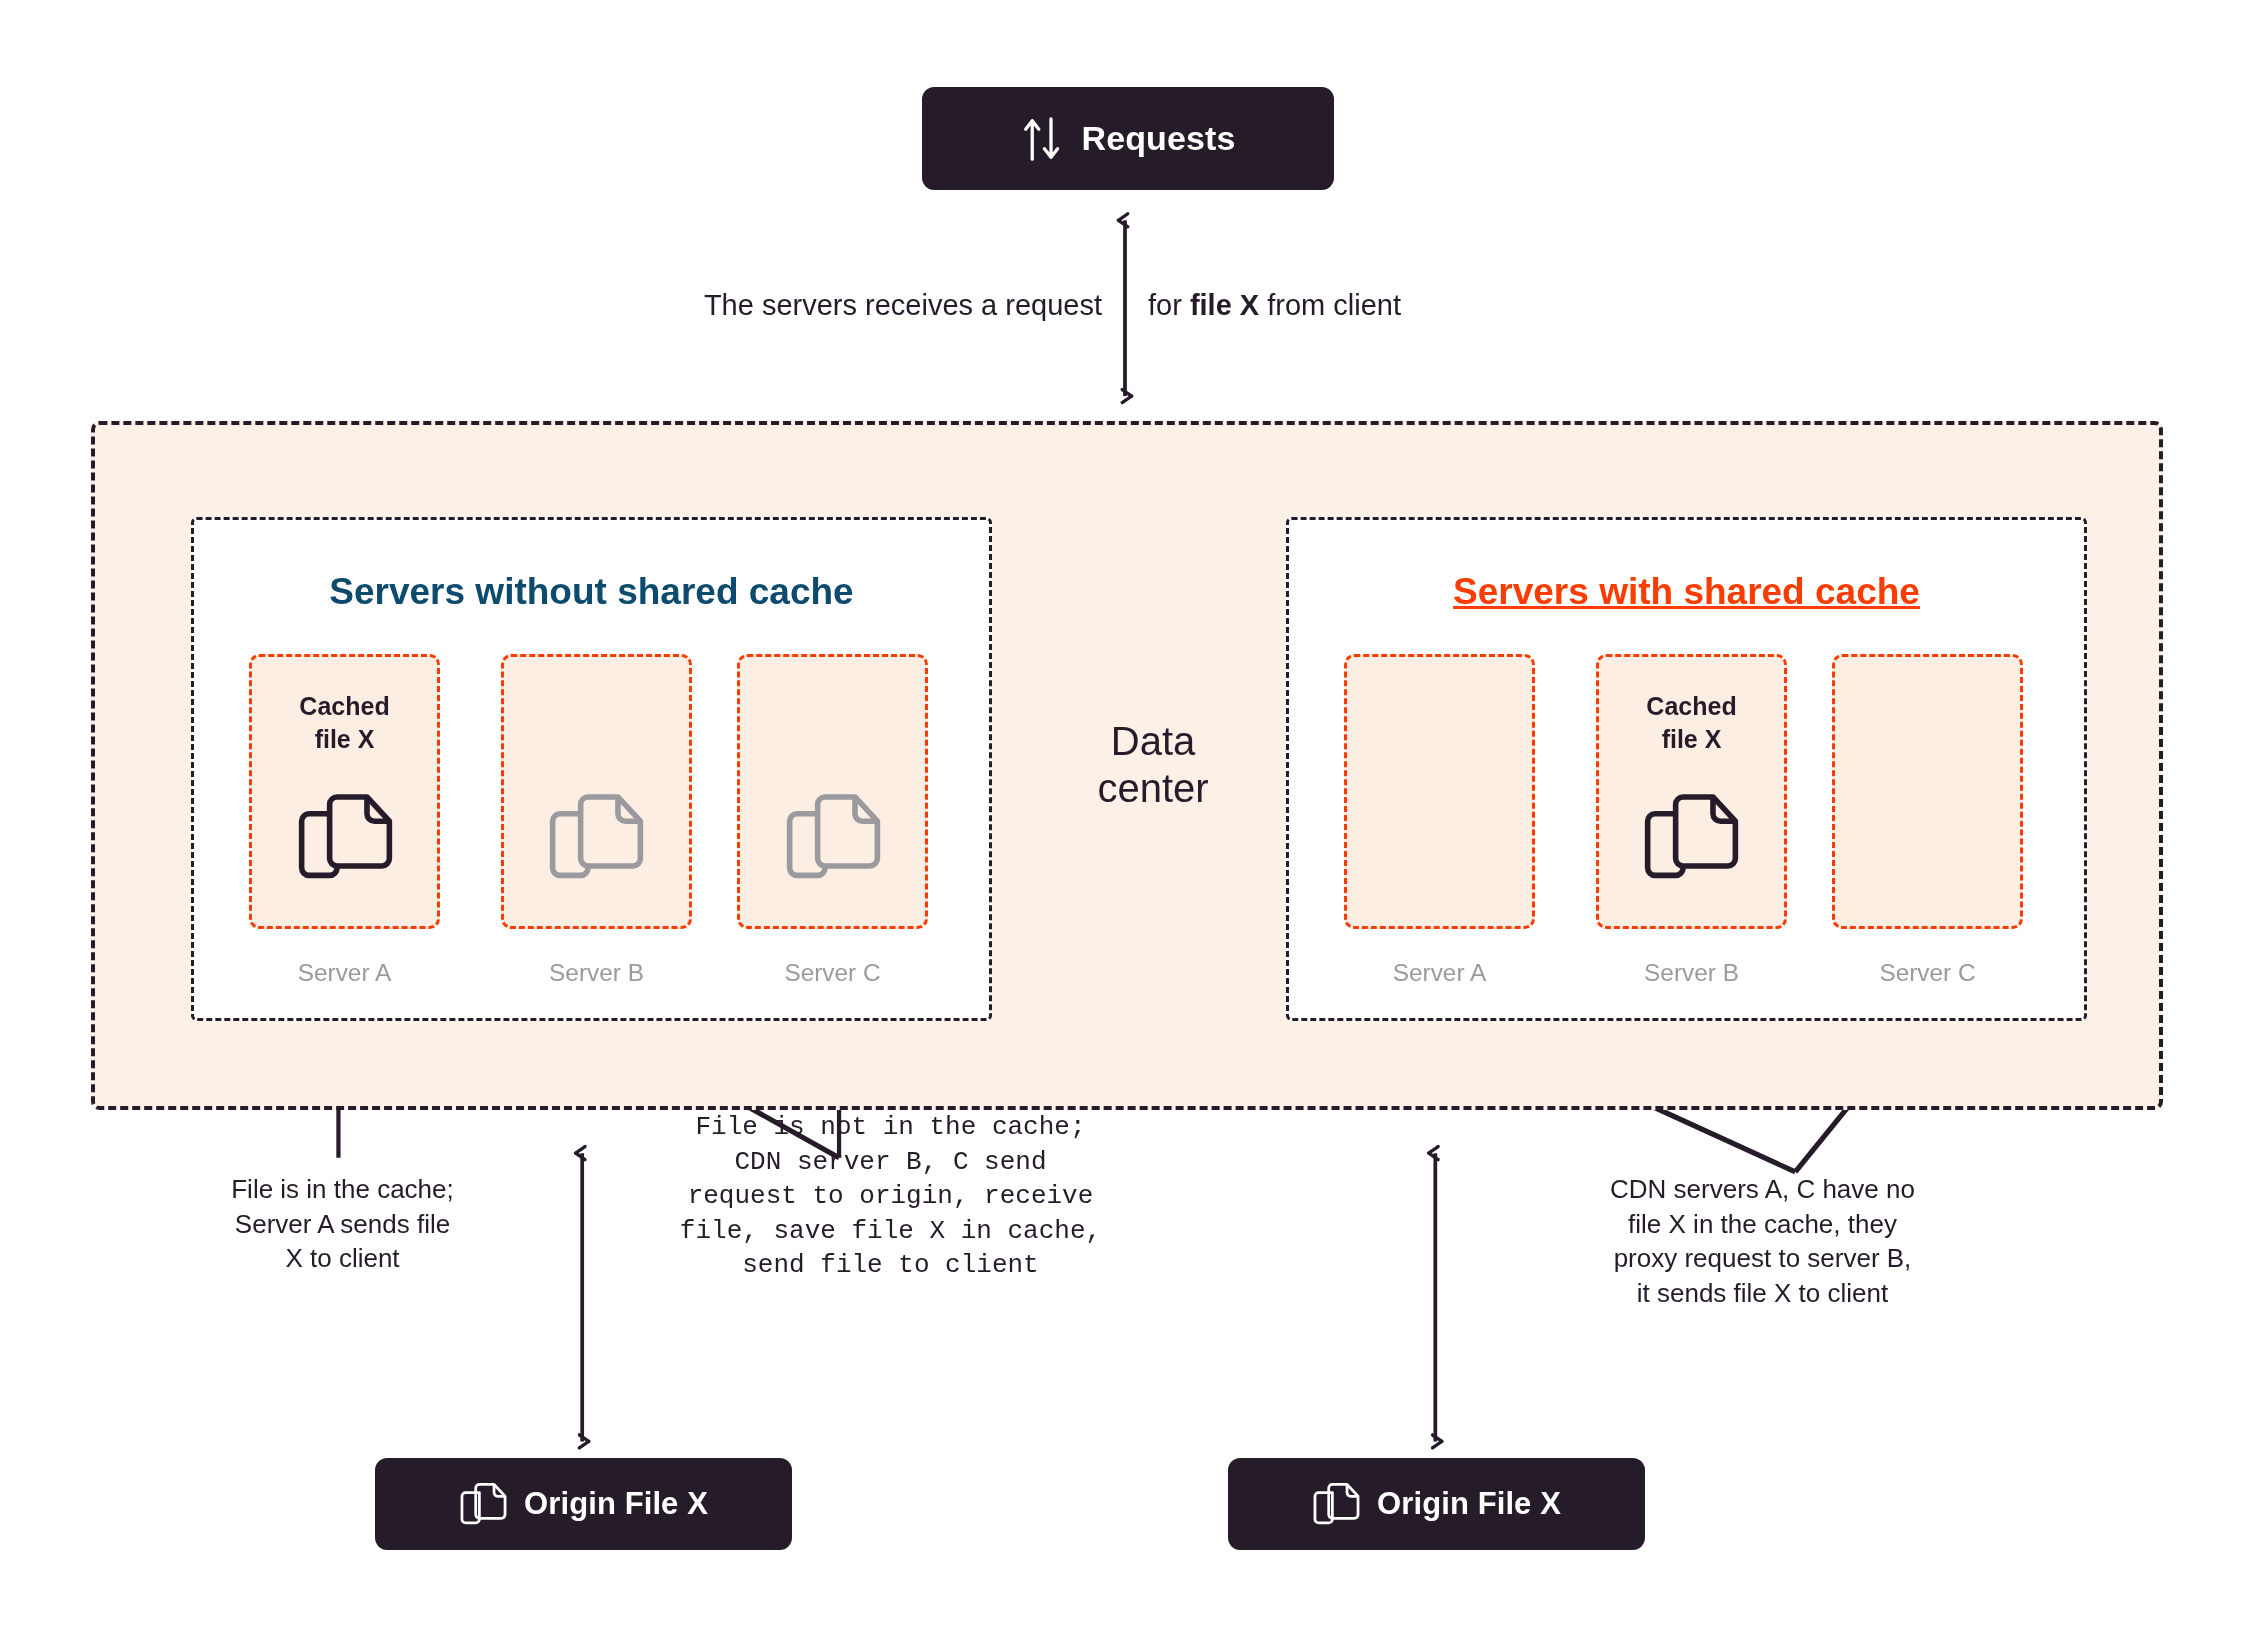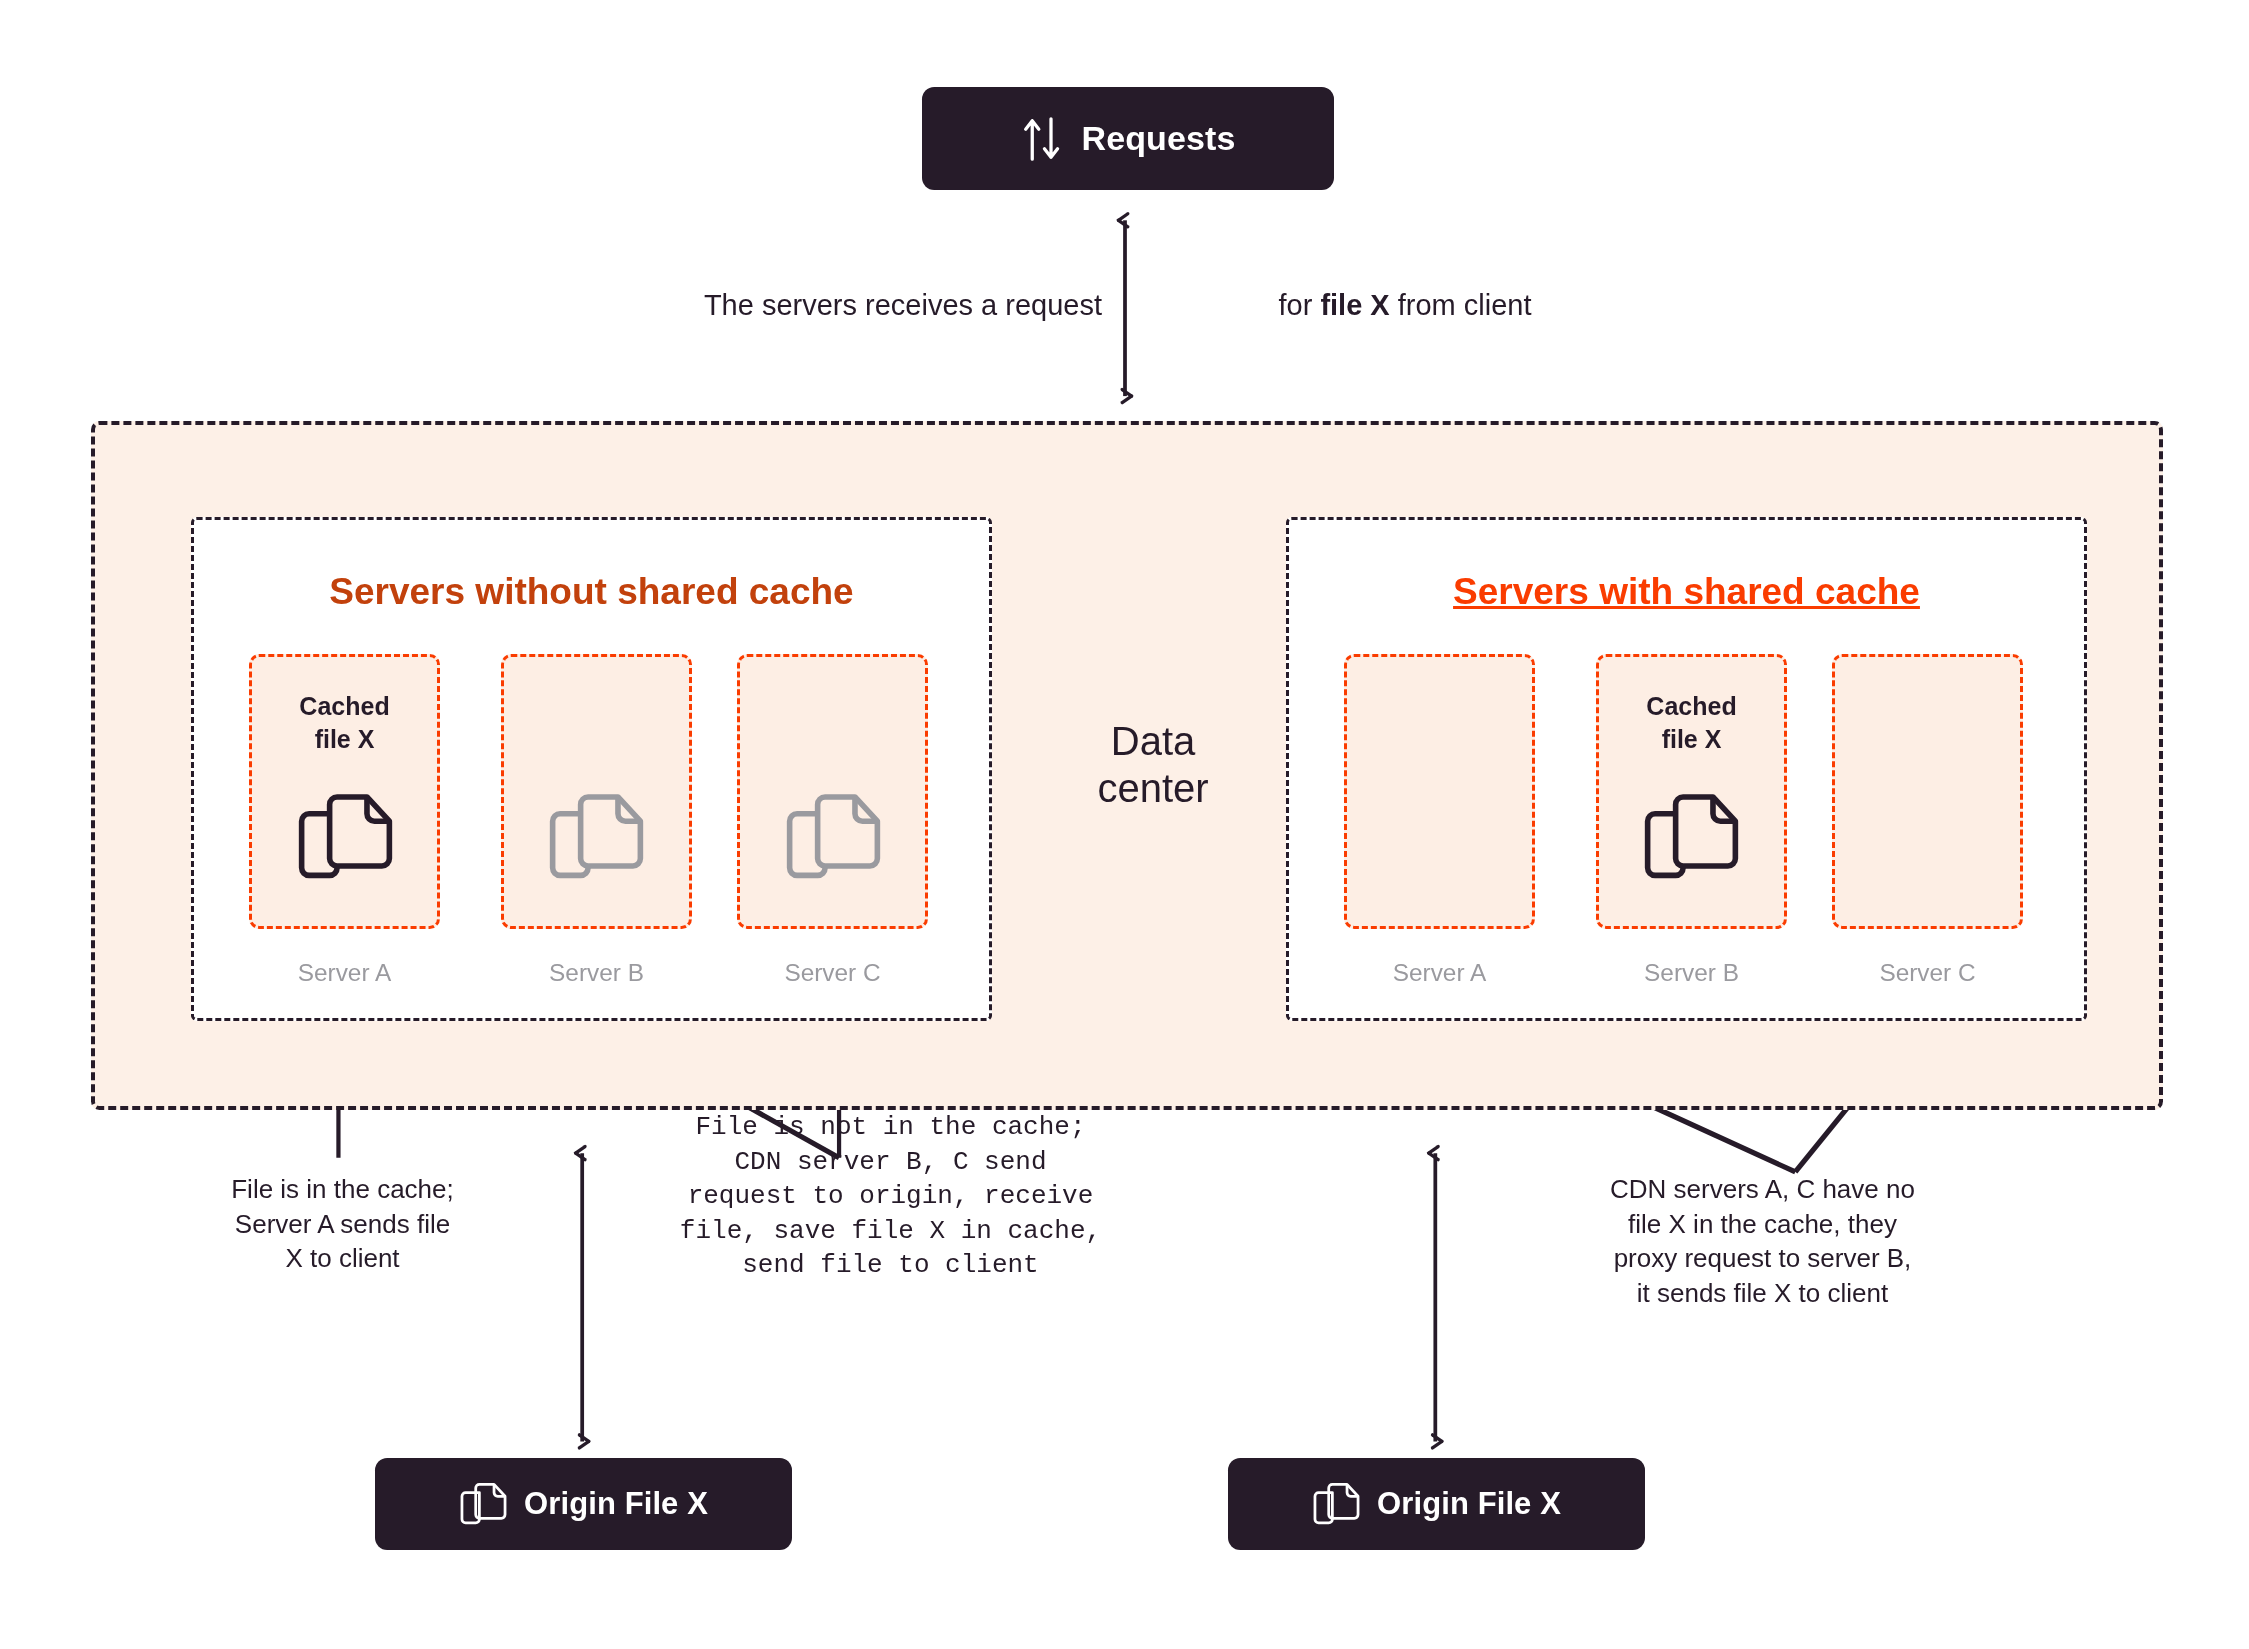--- a/index.html
+++ b/index.html
@@ -64,21 +64,21 @@
     background: #ffffff;
     border: 3.7px dashed #261B29;
     border-radius: 5.6px;
     box-sizing: border-box;
   }
   .group-title {
     position: absolute;
     text-align: center;
     font-size: 37px;
     font-weight: 700;
-    color: #c2410c;
+    color: #0c4a6e;
     white-space: nowrap;
   }
   .group-title.accent { color: #FA3C00; text-decoration: underline; }
 
   
   .cache {
     position: absolute;
     background: #FDEEE4;
     border: 3.3px dashed #FA3C00;
     border-radius: 10.3px;
@@ -186,21 +186,21 @@
         <path d="M24 96 L24 14 M24 14 L10 32 M24 14 L38 32" fill="none" stroke="#ffffff" stroke-width="7" stroke-linecap="round" stroke-linejoin="round"></path>
         <path d="M64 10 L64 92 M64 92 L50 74 M64 92 L78 74" fill="none" stroke="#ffffff" stroke-width="7" stroke-linecap="round" stroke-linejoin="round"></path>
       </svg>
     </span>
     <span class="pill-label">Requests</span>
   </div>
 
   <div class="caption hdr" style="left:497px; top:286px; width:605px; text-align:right;">
     <span>The servers receives a request</span>
   </div>
-  <div class="caption hdr" style="left:1124px; top:286px; width:562px; text-align:center;">
+  <div class="caption hdr" style="left:1148px; top:286px; width:562px; text-align:left;">
     <span>for </span><b>file X</b><span> from client</span>
   </div>
 
   <div class="datacenter" style="left:91px; top:421px; width:2072px; height:689px;"></div>
 
   <div class="dc-label" style="left:1022px; top:712px; width:262px;">
     <div>Data</div>
     <div>center</div>
   </div>
 

